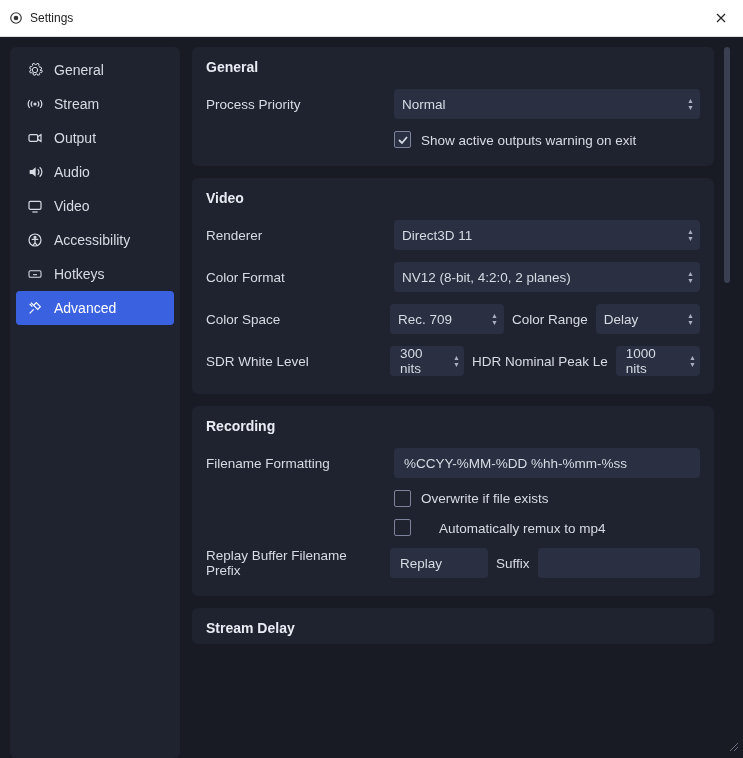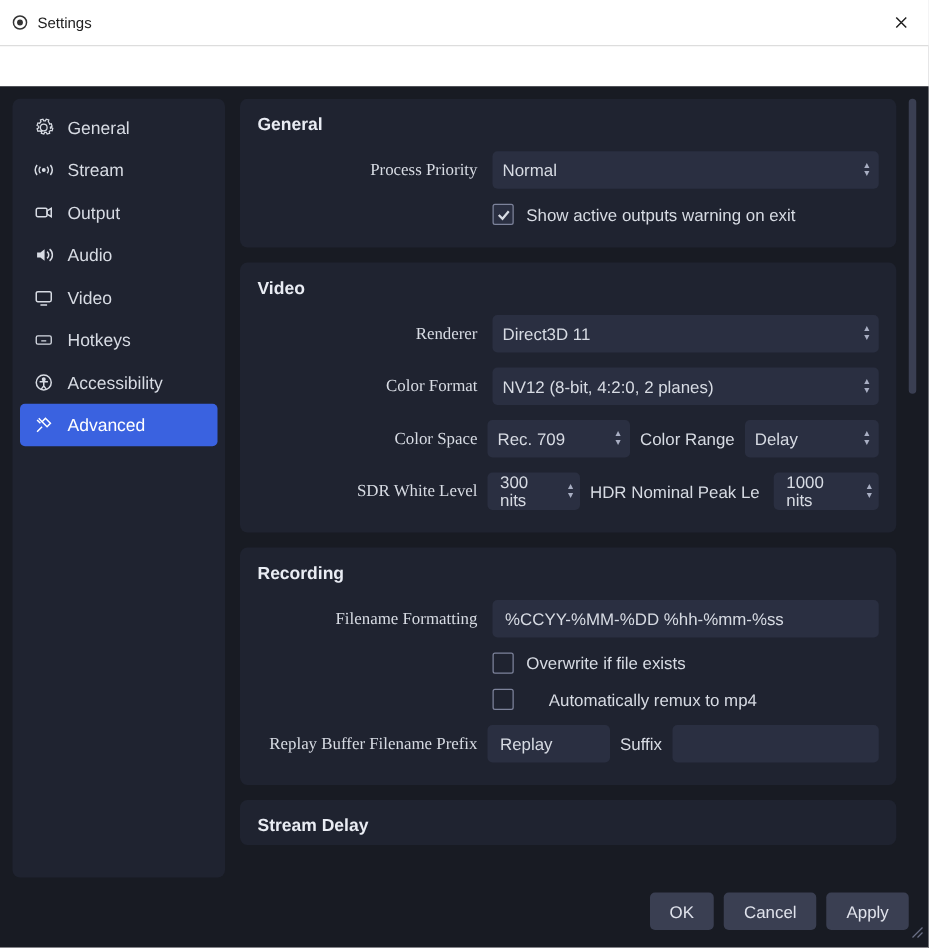--- a/index.html
+++ b/index.html
@@ -3,36 +3,36 @@
 <meta charset="utf-8">
 <style>
   * { box-sizing: border-box; margin: 0; padding: 0; font-family: "Segoe UI", Arial, sans-serif; }
   body { width: 743px; height: 758px; background: #fff; overflow: hidden; }
   .window { width: 743px; height: 758px; display: flex; flex-direction: column; background: #fff; }
   .titlebar { height: 30px; display: flex; align-items: center; padding: 18px 8px; background: #fff; border-bottom: 1px solid #ddd; }
   .titlebar .icon { width: 16px; height: 16px; margin-right: 6px; display:flex; align-items:center; justify-content:center;}
   .titlebar .title { font-size: 12px; color: #222; }
   .titlebar .spacer { flex: 1; }
   .titlebar .close { width: 28px; height: 28px; display:flex; align-items:center; justify-content:center; font-size:14px; color:#222; cursor:pointer; }
-  .body { flex:1; background:#181b23; display:flex; flex-direction:column;margin-top:32px; }
+  .body { flex:1; background:#181b23; display:flex; flex-direction:row; }
   .content { flex:1; display:flex; padding: 10px 10px 0 10px; gap: 12px; min-height:0; }
   .sidebar { width: 170px; background:#1f2330; border-radius:6px; padding:6px; display:flex; flex-direction:column; }
   .side-item { display:flex; align-items:center; gap:10px; color:#d7dbe3; font-size:14px; padding:8px 10px; border-radius:4px; cursor:pointer; }
   .side-item.active { background:#3a62e0; color:#fff; }
   .side-item .ic { width:18px; height:18px; display:flex; align-items:center; justify-content:center; flex-shrink:0; color:#d7dbe3; }
   .side-item.active .ic { color:#fff; }
   .main-wrap { flex:1; display:flex; gap:6px; min-width:0; }
   .main { flex:1; overflow-y:auto; display:flex; flex-direction:column; gap:12px; padding-right:4px; }
   .scrollbar { width:6px; background:transparent; display:flex; flex-direction:column; height:290px; }
   .scroll-thumb { width:6px; background:#3a3f52; border-radius:3px; height:236px; margin-top:0; }
   .panel { background:#1f2330; border-radius:6px; padding:12px 14px 18px 14px; }
   .panel-title { color:#e9ecf3; font-weight:700; font-size:14px; margin-bottom:14px; }
   .row { display:flex; align-items:center; margin-bottom:12px; gap:12px; }
   .row:last-child { margin-bottom:0; }
-  .row .lab { width:176px; text-align:right; color:#d7dbe3; font-size:13.5px;font-family:Liberation Serif, serif; }
+  .row .lab { width:176px; text-align:left; color:#d7dbe3; font-size:13.5px; }
   .row .lab-none { width:176px; }
   .sel { background:#2a2f41; color:#d7dbe3; border-radius:4px; height:30px; display:flex; align-items:center; padding:0 8px; position:relative; font-size:13.5px; }
   .sel .updown { position:absolute; right:6px; top:50%; transform:translateY(-50%); display:flex; flex-direction:column; gap:1px; color:#a9afc3; font-size:7px; line-height:7px; }
   .sel-full { flex:1; }
   .spin { background:#2a2f41; color:#d7dbe3; border-radius:4px; height:30px; display:flex; align-items:center; padding:0 22px 0 10px; position:relative; font-size:13.5px; }
   .spin .updown { position:absolute; right:4px; top:50%; transform:translateY(-50%); display:flex; flex-direction:column; gap:1px; color:#a9afc3; font-size:7px; line-height:7px;}
   .txt { background:#2a2f41; color:#d7dbe3; border-radius:4px; height:30px; display:flex; align-items:center; padding:0 10px; font-size:13.5px; }
   .chk { width:17px; height:17px; border:1.5px solid #7d839b; border-radius:2px; display:flex; align-items:center; justify-content:center; flex-shrink:0; }
   .chk.checked { background:#2a2f41; }
   .chk.checked svg { display:block; }
@@ -108,36 +108,36 @@
           <span class="ic">
               <svg width="16" height="16" viewBox="0 0 24 24" fill="none" stroke="currentColor" stroke-width="1.8">
                 <rect x="3" y="5" width="18" height="12" rx="2"></rect>
                 <path d="M8 21h8"></path>
               </svg>
             </span>
           <span>Video</span>
         </div>
         <div class="side-item">
           <span class="ic">
+              <svg width="16" height="16" viewBox="0 0 24 24" fill="none" stroke="currentColor" stroke-width="1.8">
+                <circle cx="12" cy="12" r="9"></circle>
+                <circle cx="12" cy="8" r="1.5" fill="currentColor"></circle>
+                <path d="M7 11h10M12 11v5l-3 4M12 16l3 4"></path>
+              </svg>
+            </span>
+          <span>Accessibility</span>
+        </div>
+        <div class="side-item">
+          <span class="ic">
               <svg width="16" height="16" viewBox="0 0 24 24" fill="none" stroke="currentColor" stroke-width="1.6">
                 <rect x="3" y="7" width="18" height="10" rx="2"></rect>
                 <path d="M6 10h0M9 10h0M12 10h0M15 10h0M18 10h0M6 13h0M9 13h6M18 13h0"></path>
               </svg>
             </span>
           <span>Hotkeys</span>
-        </div>
-        <div class="side-item">
-          <span class="ic">
-              <svg width="16" height="16" viewBox="0 0 24 24" fill="none" stroke="currentColor" stroke-width="1.8">
-                <circle cx="12" cy="12" r="9"></circle>
-                <circle cx="12" cy="8" r="1.5" fill="currentColor"></circle>
-                <path d="M7 11h10M12 11v5l-3 4M12 16l3 4"></path>
-              </svg>
-            </span>
-          <span>Accessibility</span>
         </div>
         <div class="side-item active">
           <span class="ic">
               <svg width="16" height="16" viewBox="0 0 24 24" fill="none" stroke="currentColor" stroke-width="1.8">
                 <path d="M14 4l6 6-4 4-6-6zM4 20l6-6"></path>
                 <path d="M6 4l4 4M4 6l4 4"></path>
               </svg>
             </span>
           <span>Advanced</span>
         </div>

